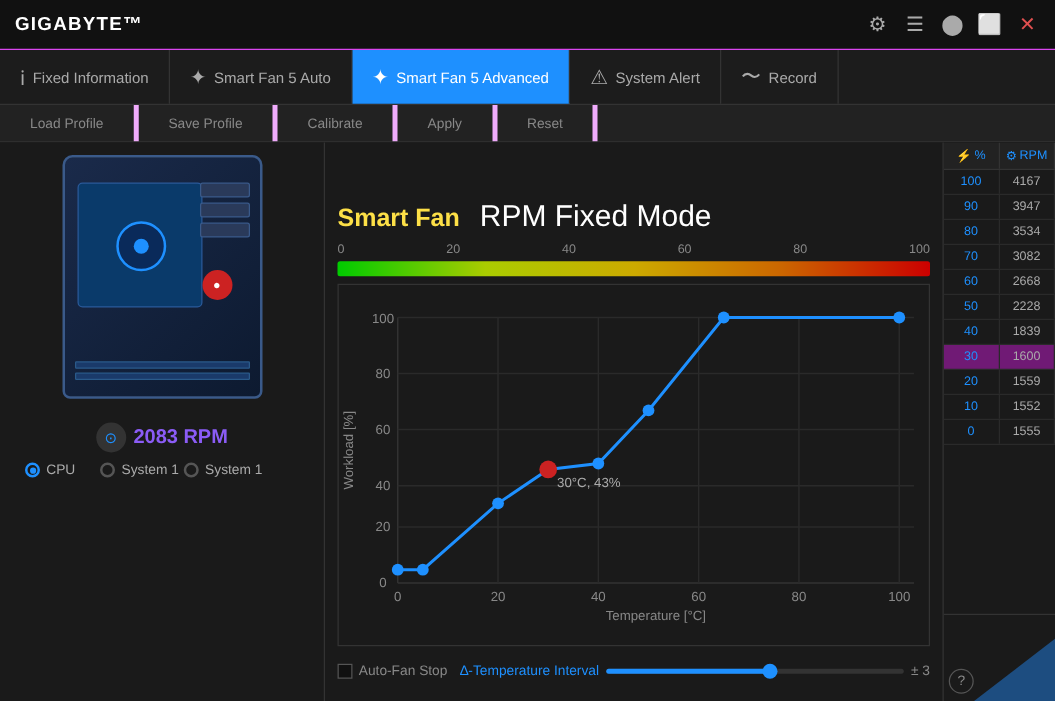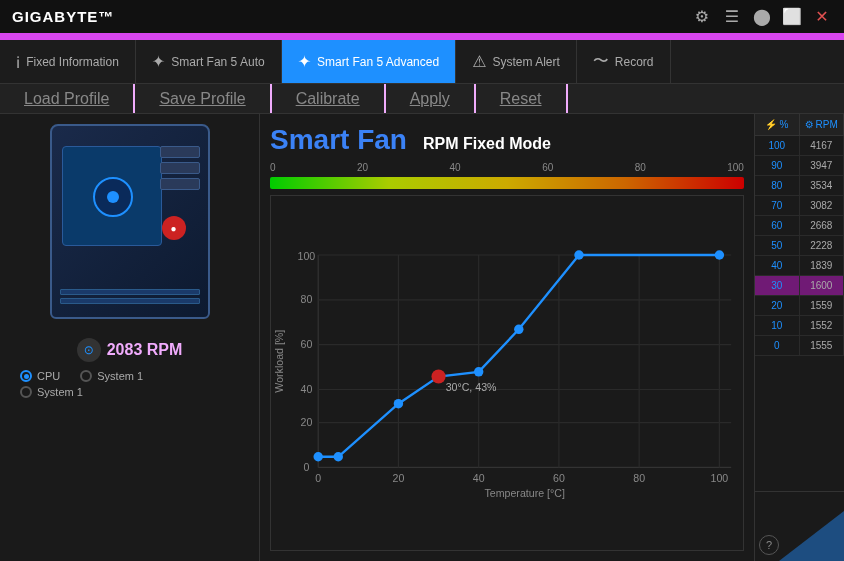--- a/index.html
+++ b/index.html
@@ -11,21 +11,21 @@
       overflow: hidden;
       color: #ccc;
     }
     .title-bar {
       background: #111;
       height: 40px;
       display: flex;
       align-items: center;
       justify-content: space-between;
       padding: 0 12px;
-      border-bottom: 7px solid #d946ef;
+      border-bottom: 1px solid #d946ef;
     }
     .title-left {
       display: flex;
       align-items: center;
       gap: 8px;
     }
     .brand {
       color: #fff;
       font-weight: 900;
       font-size: 15px;
@@ -79,28 +79,27 @@
     .toolbar {
       background: #222;
       height: 30px;
       display: flex;
       align-items: center;
       gap: 0;
       border-bottom: 1px solid #333;
     }
     .toolbar-btn {
       color: #888;
-      font-size: 16px;
+      font-size: 11px;
       padding: 0 24px;
       cursor: pointer;
       height: 100%;
       display: flex;
       align-items: center;
-      border-right: 2px solid #f0abfc;
-      text-decoration: underline;
+      border-right: 4px solid #f0abfc;
     }
     .main-content {
       display: flex;
       height: calc(561px - 40px - 44px - 30px);
       background: #1a1a1a;
     }
     
     .left-panel {
       width: 260px;
       background: #1a1a1a;
@@ -210,28 +209,27 @@
       height: 24px;
       background: #333;
       border-radius: 50%;
       display: flex;
       align-items: center;
       justify-content: center;
       font-size: 12px;
       color: #1e90ff;
     }
     .rpm-value {
-      color: #f0abfc;
+      color: #8b5cf6;
       font-size: 16px;
       font-weight: bold;
     }
     .fan-list {
       width: 100%;
       display: flex;
-      flex-direction: column;
       gap: 4px;
       padding-left: 10px;
     }
     .fan-row {
       display: flex;
       gap: 20px;
     }
     .fan-item {
       display: flex;
       align-items: center;
@@ -267,28 +265,29 @@
       padding: 10px;
       background: #1a1a1a;
     }
     .chart-title {
       display: flex;
       gap: 16px;
       align-items: baseline;
       margin-bottom: 6px;
     }
     .chart-title-smart {
-      color: #3b82f6;
-      font-size: 28px;
+      color: #fde047;
+      font-size: 20px;
       font-weight: bold;
     }
     .chart-title-mode {
       color: #fff;
-      font-size: 16px;
-      font-weight: bold;
+      font-size: 24px;
+      font-weight: normal;
+      margin-top: 36px;
     }
     .temp-bar {
       height: 12px;
       width: 100%;
       margin-bottom: 6px;
       border-radius: 2px;
       background: linear-gradient(to right, #00cc00, #aacc00, #ccaa00, #cc6600, #cc0000);
       position: relative;
     }
     .temp-labels {
@@ -599,20 +598,34 @@
         <circle cx="176" cy="109" r="4" fill="#1e90ff"></circle>
         <circle cx="210" cy="73" r="4" fill="#1e90ff"></circle>
         <circle cx="261" cy="10" r="4" fill="#1e90ff"></circle>
         <circle cx="380" cy="10" r="4" fill="#1e90ff"></circle>
 
         <circle cx="142" cy="113" r="6" fill="#cc2222"></circle>
         <text x="148" y="125" fill="#aaa" font-size="9">30°C, 43%</text>
       </svg>
     </div>
 
+    <div class="chart-bottom">
+      <div class="auto-fan-stop">
+        <div class="checkbox"></div>
+        <span>Auto-Fan Stop</span>
+      </div>
+      <div class="slider-container">
+        <span class="temp-interval-label">∆-Temperature Interval</span>
+        <div class="slider-track">
+          <div class="slider-fill"></div>
+          <div class="slider-thumb"></div>
+        </div>
+        <span class="slider-value">± 3</span>
+      </div>
+    </div>
   </div>
 
   <div class="right-panel">
     <div class="rpm-table">
       <div class="rpm-header">
         <div class="rpm-header-cell">
           <span>⚡</span>
             <span>%</span>
         </div>
         <div class="rpm-header-cell">

